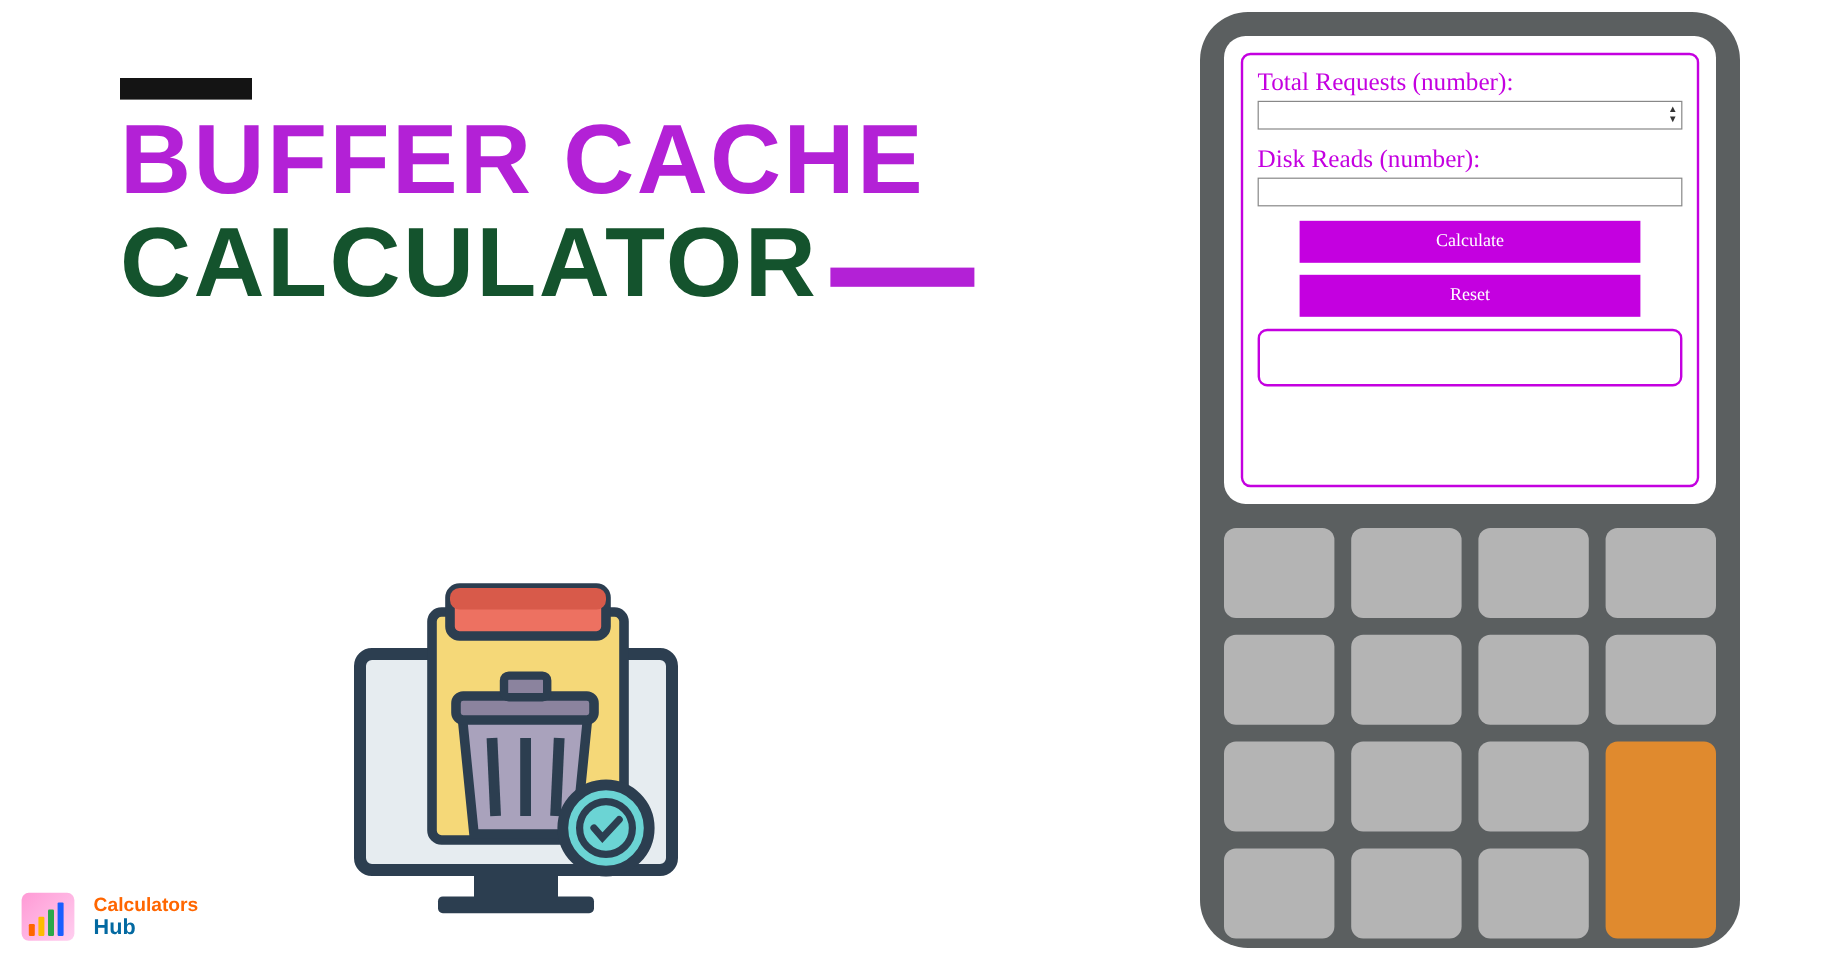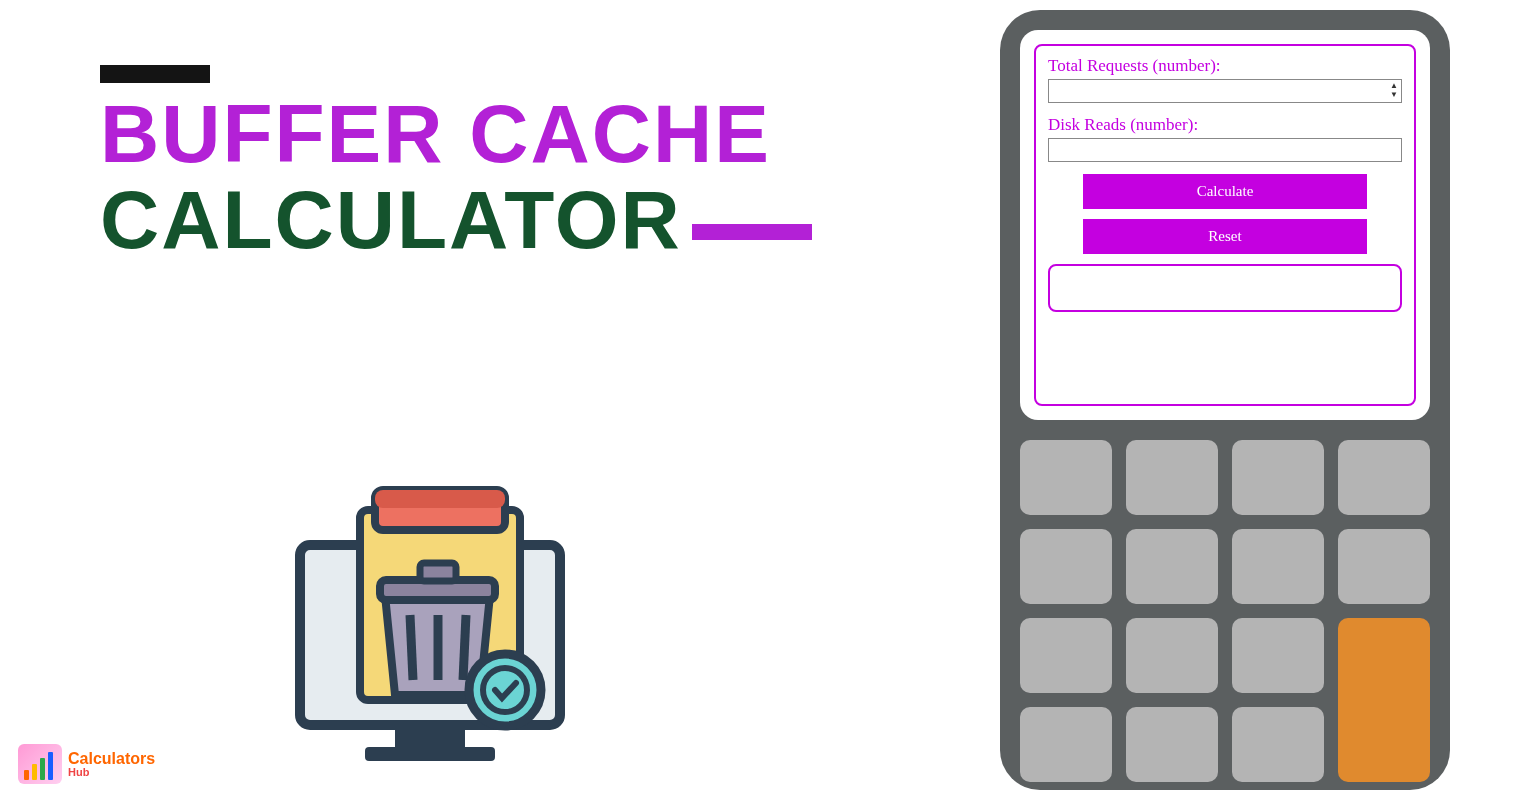--- a/index.html
+++ b/index.html
@@ -65,21 +65,21 @@
   padding: 14px;
 }
 .calc-form {
   border: 2px solid #c400e0;
   border-radius: 8px;
   padding: 10px 12px;
   height: 100%;
 }
 .form-label {
   color: #c400e0;
-  font-size: 17px;
+  font-size: 21px;
   font-family: Georgia, serif;
   margin-bottom: 3px;
   display: block;
 }
 .form-input {
   width: 100%;
   border: 1px solid #888;
   height: 24px;
   padding: 2px 6px;
   font-size: 14px;
@@ -127,38 +127,38 @@
 .key-orange {
   background: #e08a2e;
   grid-row: span 2;
 }
 .logo {
   position: absolute;
   left: 18px;
   bottom: 16px;
   display: flex;
   align-items: center;
-  gap: 6px;
+  gap: 16px;
 }
 .logo-icon {
   width: 44px;
   height: 40px;
   background: linear-gradient(135deg,#ff9ad5,#ffcff0);
   border-radius: 6px;
   position: relative;
 }
 .logo-bars { position:absolute; left:6px; bottom:4px; display:flex; gap:3px; align-items:flex-end;}
 .logo-bars span { width:5px; background:#1a5eff; display:inline-block; border-radius:1px;}
 .logo-bars span:nth-child(1){height:10px;background:#ff6600;}
 .logo-bars span:nth-child(2){height:16px;background:#ffbb00;}
 .logo-bars span:nth-child(3){height:22px;background:#2aa84a;}
 .logo-bars span:nth-child(4){height:28px;background:#1a5eff;}
 .logo-text { line-height: 1; }
 .logo-top { color:#ff6600; font-weight:bold; font-size:16px; }
-.logo-bot { color:#ef4444; font-weight:bold; font-size:11px; }
+.logo-bot { color:#0369a1; font-weight:bold; font-size:18px; }
 </style>
 </head>
 <body>
 
 <div class="title-block">
   <div class="black-bar-top"></div>
   <div class="title-line purple-text">Buffer Cache</div>
   <div>
     <span class="title-line black-text">Calculator</span>
     <span class="purple-underline"></span>

